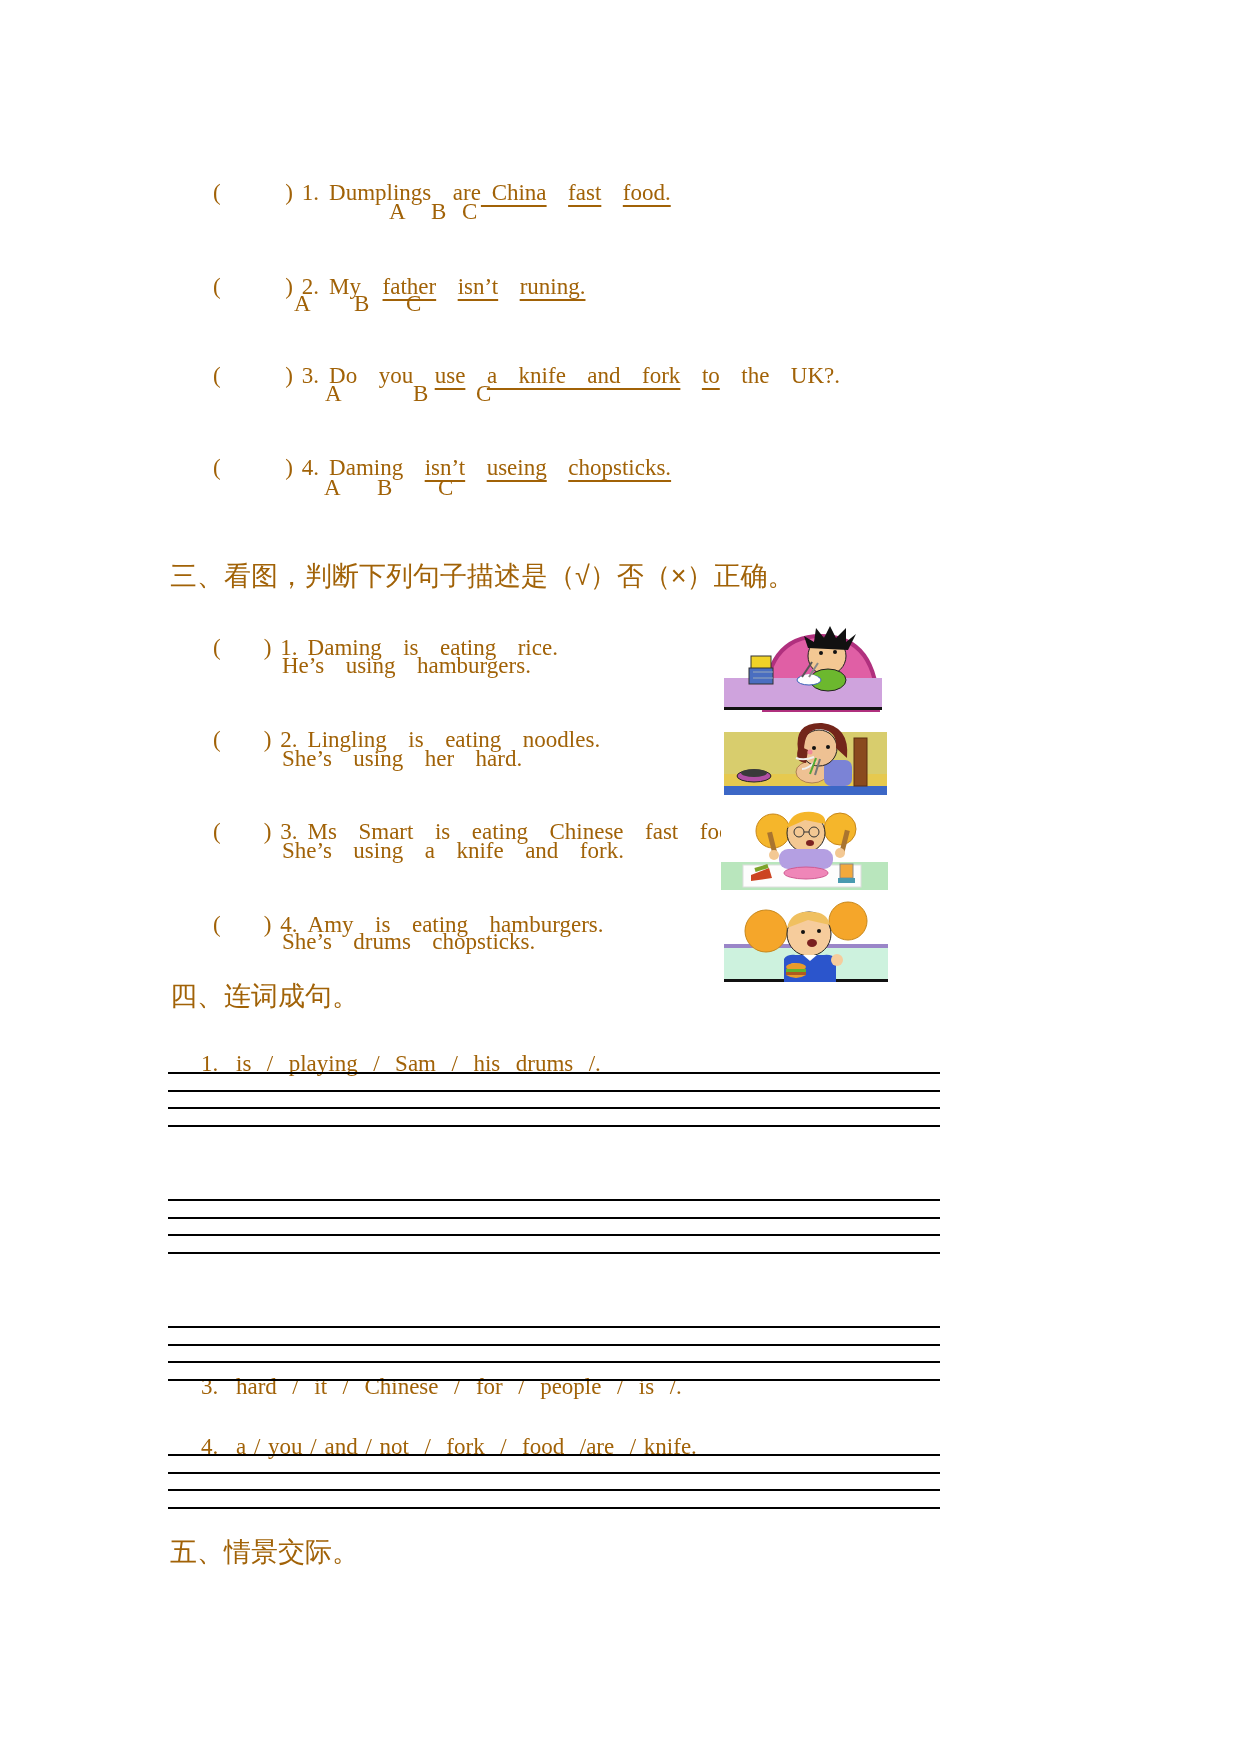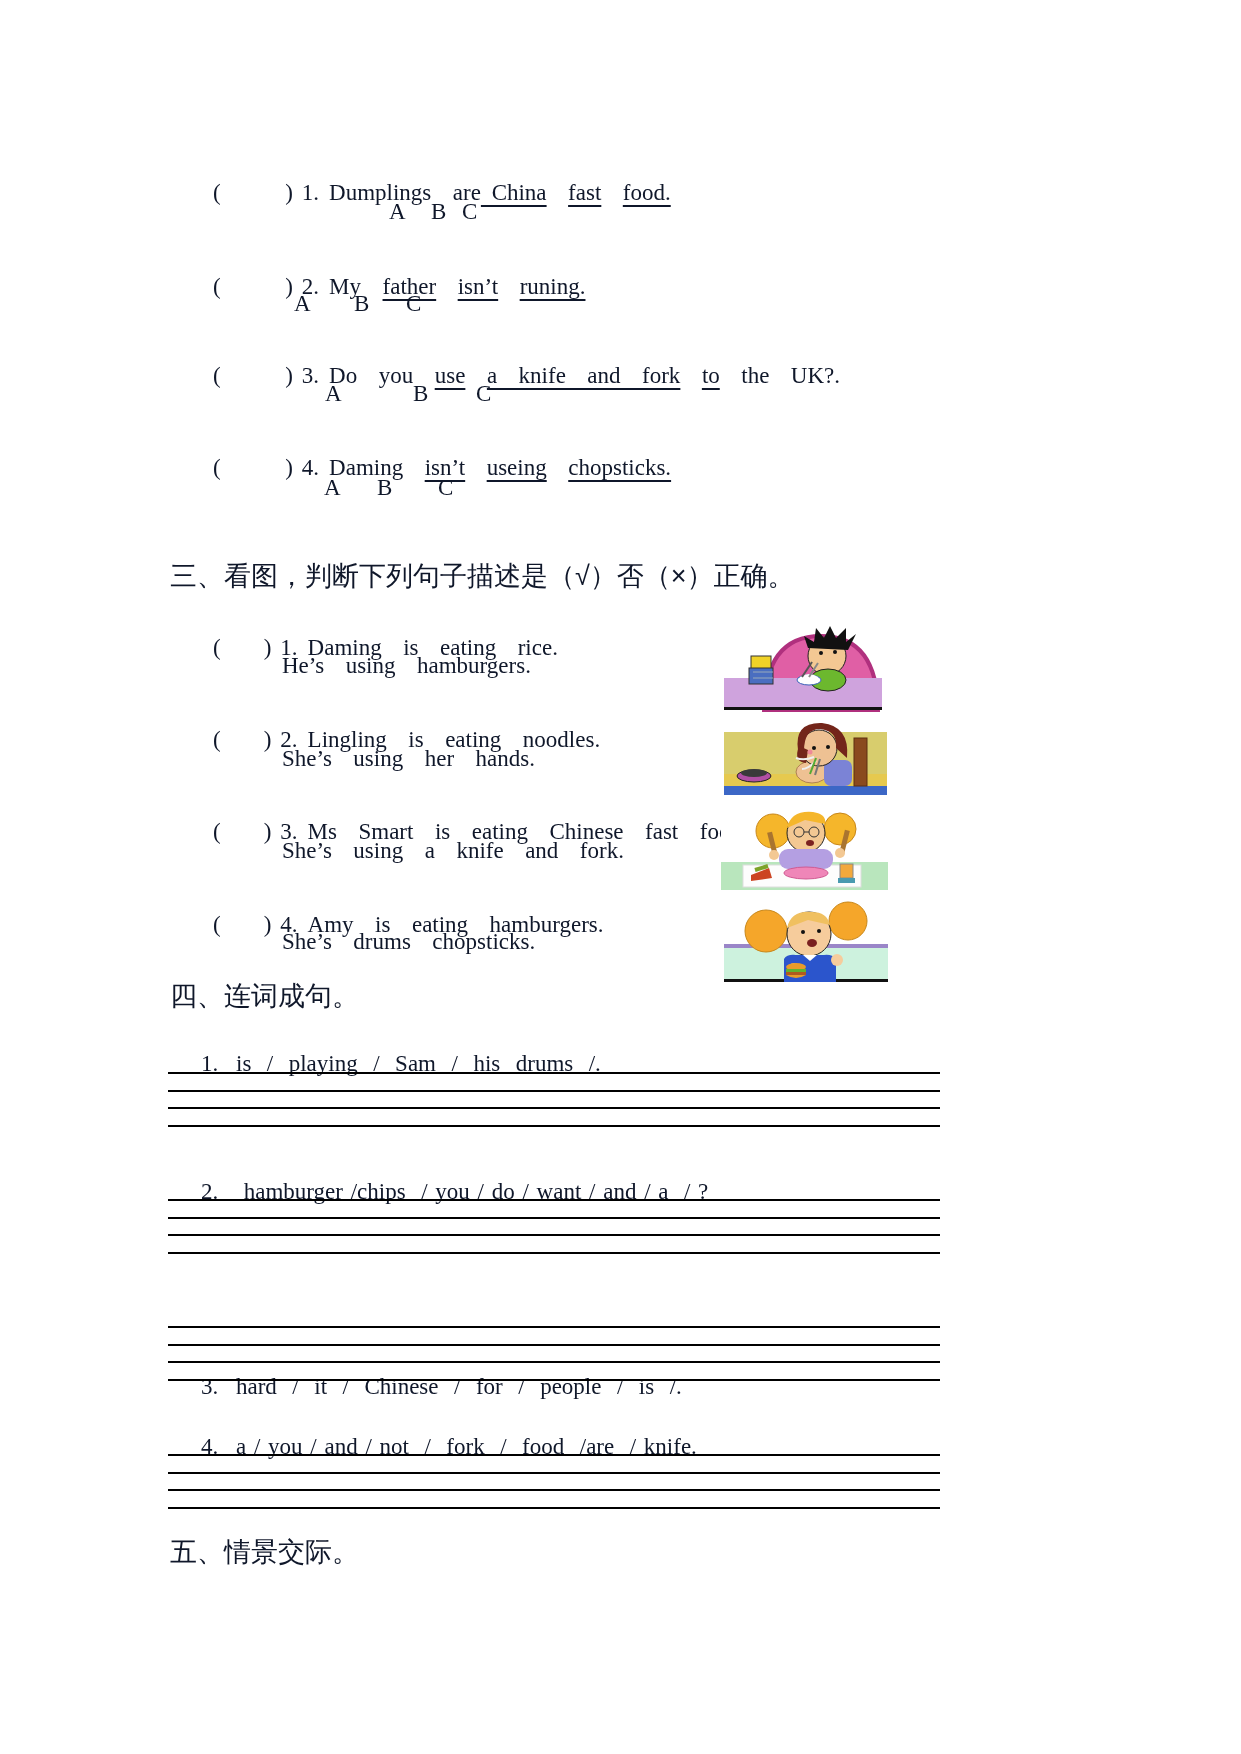--- a/index.html
+++ b/index.html
@@ -2,21 +2,21 @@
 <html><head>
 <meta charset="utf-8">
 <style>
   html,body{margin:0;padding:0;background:#888;}
   .page{
     position:relative;
     width:1241px;height:1754px;
     margin:0 auto;
     background:#ffffff;
     font-family:"Liberation Serif","DejaVu Serif",serif;
-    color:#0f172a;
+    color:#a16207;
     overflow:hidden;
   }
   .row{
     position:absolute;
     left:170px;
     white-space:pre;
     font-size:23px;
     line-height:1.2;
   }
   .eng{word-spacing:5px;}
@@ -92,21 +92,21 @@
   <div class="cjk" style="top:558px">三、看图，判断下列句子描述是（√）否（×）正确。</div>
 
   <div class="row eng" style="top:606px">
     <span class="paren">(    )</span><span class="qnum">1.</span><span>Daming  is  eating  rice.</span>
   </div>
   <div class="row eng indent2" style="top:652px"><span>He’s  using  hamburgers.</span></div>
 
   <div class="row eng" style="top:698px">
     <span class="paren">(    )</span><span class="qnum">2.</span><span>Lingling  is  eating  noodles.</span>
   </div>
-  <div class="row eng indent2" style="top:745px"><span>She’s  using  her  hands.</span></div>
+  <div class="row eng indent2" style="top:745px"><span>She’s  using  her  hard.</span></div>
 
   <div class="row eng" style="top:790px">
     <span class="paren">(    )</span><span class="qnum">3.</span><span>Ms  Smart  is  eating  Chinese  fast  food.</span>
   </div>
   <div class="row eng indent2" style="top:837px"><span>She’s  using  a  knife  and  fork.</span></div>
 
   <div class="row eng" style="top:883px">
     <span class="paren">(    )</span><span class="qnum">4.</span><span>Amy  is  eating  hamburgers.</span>
   </div>
   <div class="row eng indent2" style="top:928px"><span>She’s  drums  chopsticks.</span></div>
@@ -211,23 +211,20 @@
   <div class="row" style="top:1022px;word-spacing:2px">
     <span class="qnum">1.</span> <span>is  /  playing  /  Sam  /  his  drums  /.</span>
   </div>
   <div class="wlines" style="top:1072px">
     <div class="wl"></div>
       <div class="wl"></div>
       <div class="wl"></div>
       <div class="wl"></div>
   </div>
 
-  <div class="row" style="top:1150px;word-spacing:2px">
-    <span class="qnum">2.</span>  <span>hamburger /chips  / you / do / want / and / a  / ?</span>
-  </div>
   <div class="wlines" style="top:1199px">
     <div class="wl"></div>
       <div class="wl"></div>
       <div class="wl"></div>
       <div class="wl"></div>
   </div>
 
   <div class="row" style="top:1345px;word-spacing:2px">
     <span class="qnum">3.</span> <span>hard  /  it  /  Chinese  /  for  /  people  /  is  /.</span>
   </div>

